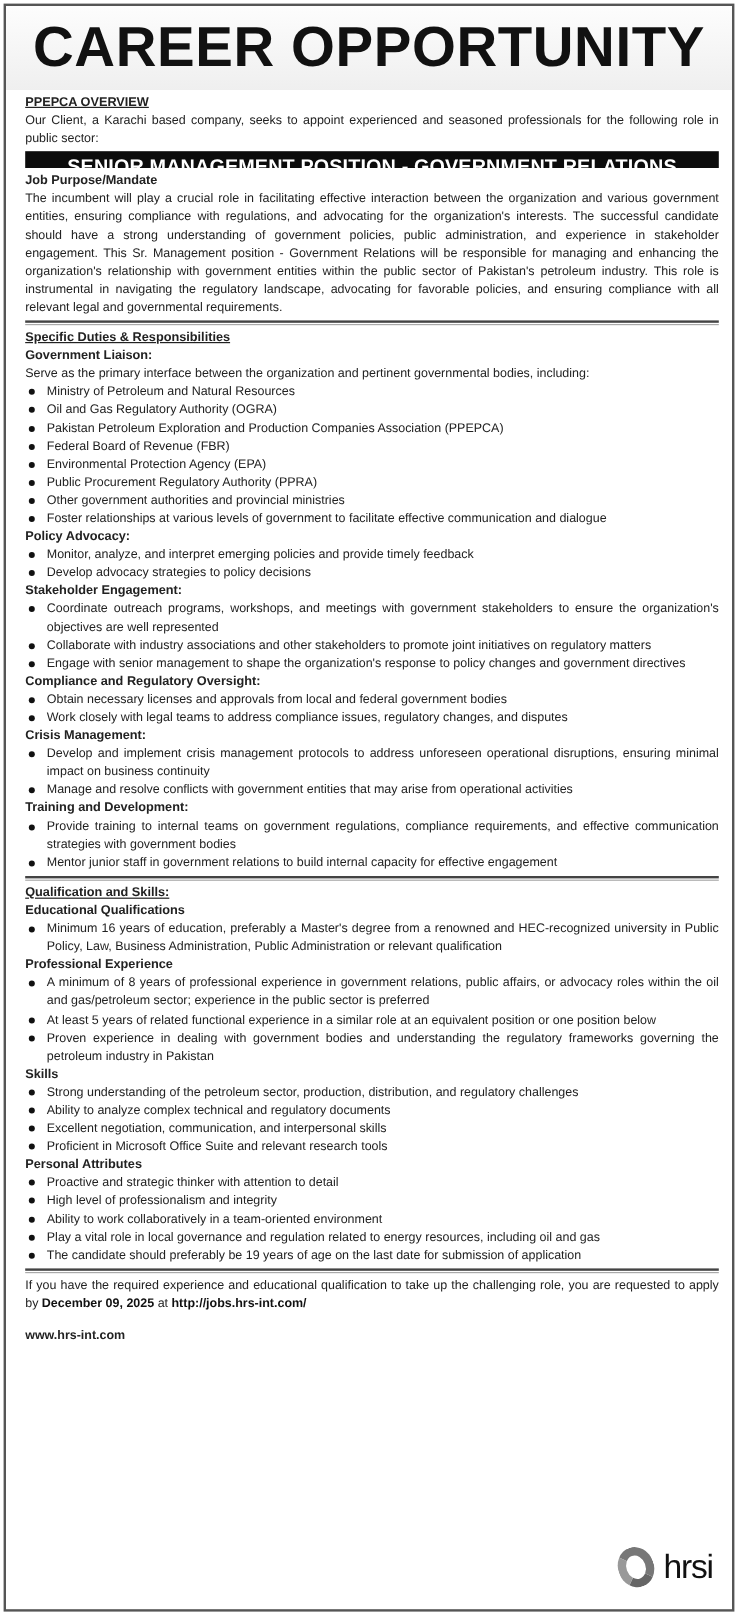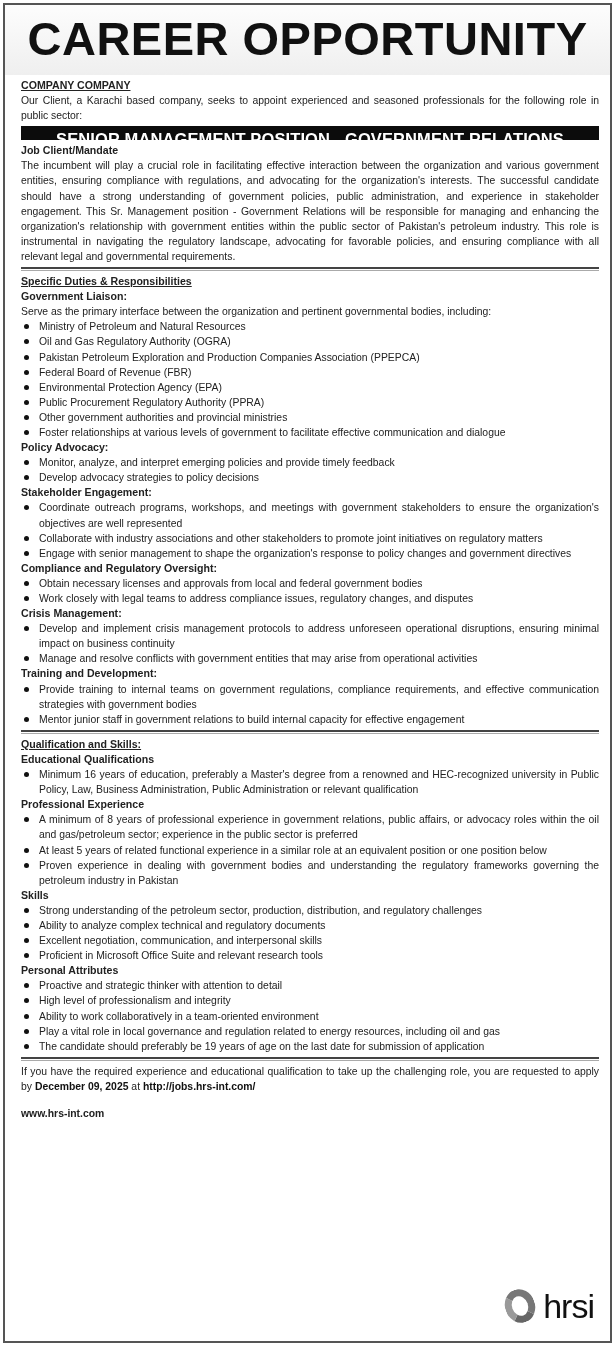--- a/index.html
+++ b/index.html
@@ -35,38 +35,38 @@
     border-radius: 50%; background: #111;
   }
   .apply b { color: #111; }
   .gap { height: 6px; }
   .logo { position: absolute; right: 16px; bottom: 18px; display: flex; align-items: center; }
   .logo-ring {
     width: 30px; height: 34px; border-radius: 50%;
     border: 7px solid #777; border-left-color: #999; border-bottom-color: #666;
     transform: rotate(-20deg);
   }
-  .logo-text { font-size: 34px; font-weight: normal; color: #111; margin-left: 8px; letter-spacing: -1px; line-height: 34px; }
+  .logo-text { font-size: 28px; font-weight: normal; color: #111; margin-left: 8px; letter-spacing: -1px; line-height: 34px; }
   .footer-url { font-weight: bold; }
 </style>
 </head>
 <body>
 
 <div class="frame">
   <div class="title-band">
     <div class="title">CAREER OPPORTUNITY</div>
   </div>
 
   <div class="content">
-    <div class="sec-ul">COMPANY COMPANY</div>
+    <div class="sec-ul">PPEPCA OVERVIEW</div>
     <p>Our Client, a Karachi based company, seeks to appoint experienced and seasoned professionals for the following role in public sector:</p>
 
     <div class="banner">SENIOR MANAGEMENT POSITION - GOVERNMENT RELATIONS</div>
 
-    <div class="sub" style="margin-top:3px">Job Client/Mandate</div>
+    <div class="sub" style="margin-top:3px">Job Purpose/Mandate</div>
     <p>The incumbent will play a crucial role in facilitating effective interaction between the organization and various government entities, ensuring compliance with regulations, and advocating for the organization's interests. The successful candidate should have a strong understanding of government policies, public administration, and experience in stakeholder engagement. This Sr. Management position - Government Relations will be responsible for managing and enhancing the organization's relationship with government entities within the public sector of Pakistan's petroleum industry. This role is instrumental in navigating the regulatory landscape, advocating for favorable policies, and ensuring compliance with all relevant legal and governmental requirements.</p>
 
     <div class="rule"></div>
 
     <div class="sec-ul">Specific Duties &amp; Responsibilities</div>
     <div class="sub">Government Liaison:</div>
     <p>Serve as the primary interface between the organization and pertinent governmental bodies, including:</p>
     <ul>
       <li>Ministry of Petroleum and Natural Resources</li>
       <li>Oil and Gas Regulatory Authority (OGRA)</li>

